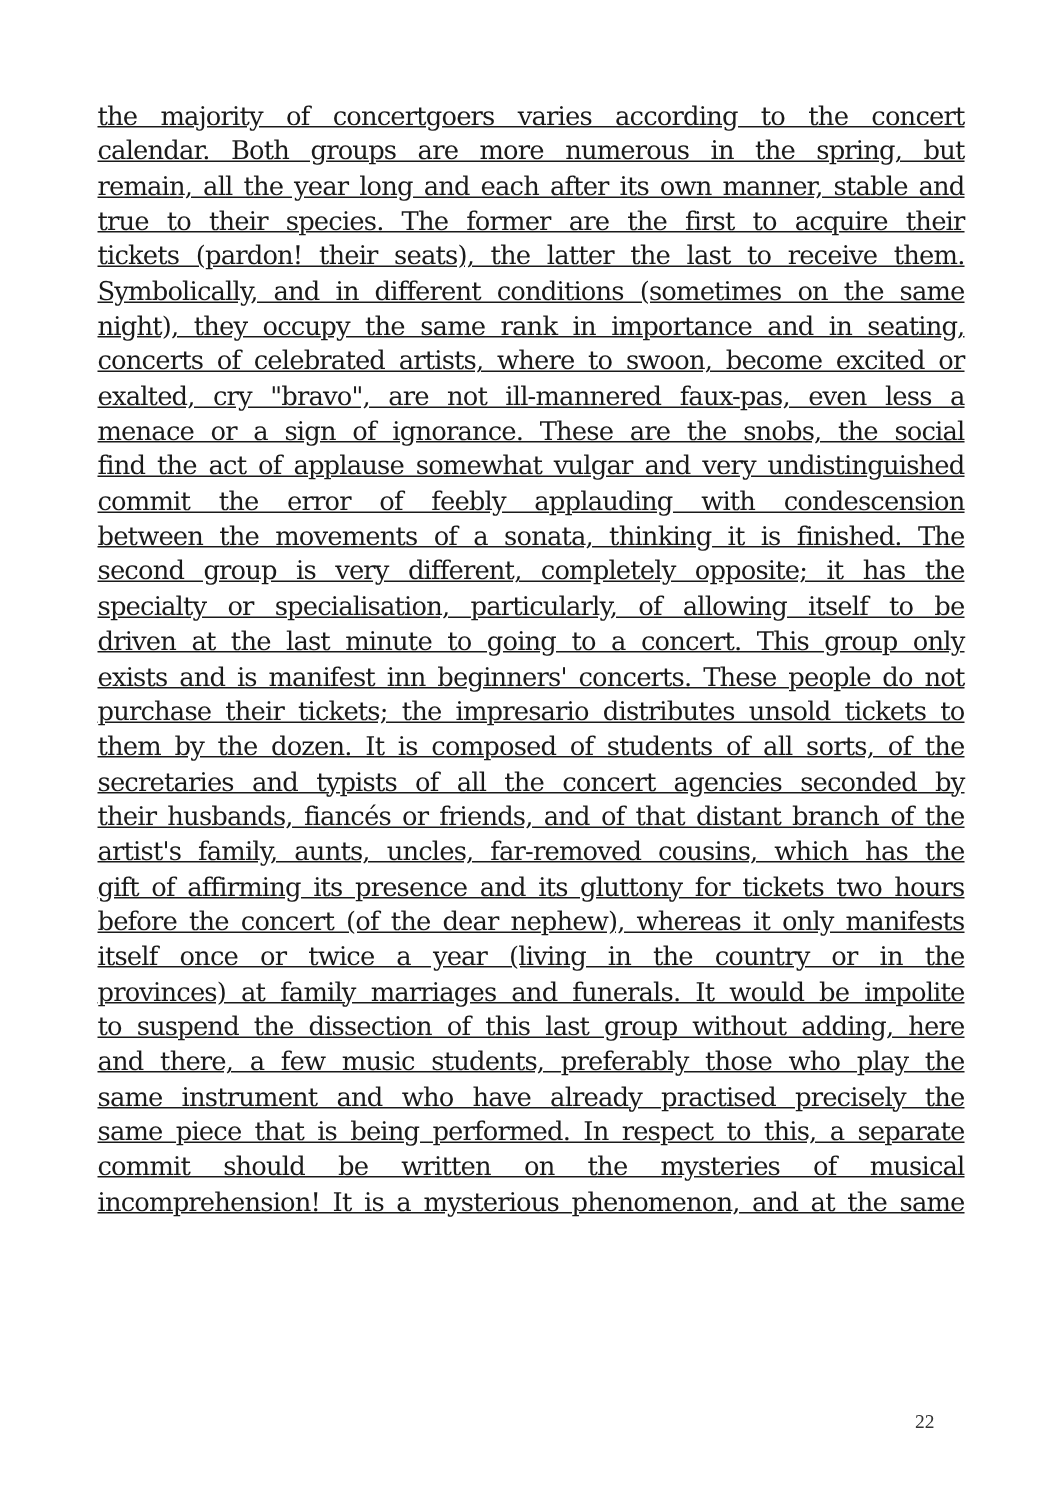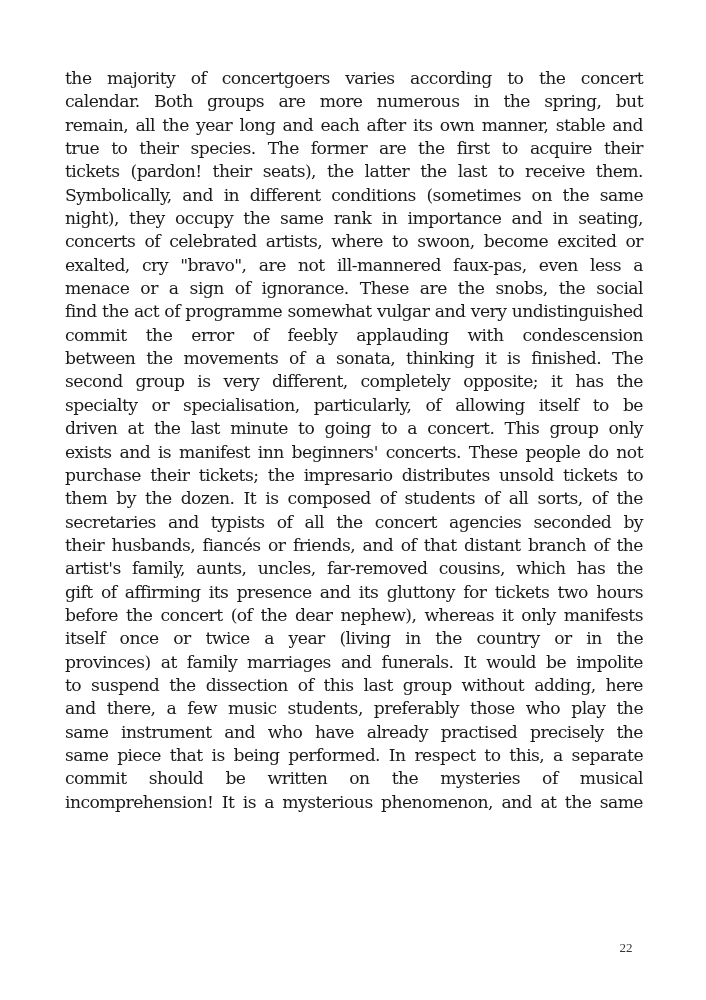--- a/index.html
+++ b/index.html
@@ -34,48 +34,49 @@
       letter-spacing: -0.55px;
       word-spacing: 0px;
     }
     .line {
       display: block;
       text-align: justify;
       text-align-last: justify;
       white-space: nowrap;
       height: 23.35px;
       overflow: visible;
+      text-decoration: underline;
     }
     .page-number {
       position: absolute;
       left: 610px;
       top: 940px;
       width: 32px;
-      text-align: center;
+      text-align: left;
       font-family: "Liberation Serif", "DejaVu Serif", serif;
       font-size: 13px;
       color: #333333;
     }
   </style>
 </head>
 <body>
 
 <div class="page">
   <div class="body-text">
     <span class="line">the majority of concertgoers varies according to the concert</span>
     <span class="line">calendar. Both groups are more numerous in the spring, but</span>
     <span class="line">remain, all the year long and each after its own manner, stable and</span>
     <span class="line">true to their species. The former are the first to acquire their</span>
     <span class="line">tickets (pardon! their seats), the latter the last to receive them.</span>
     <span class="line">Symbolically, and in different conditions (sometimes on the same</span>
     <span class="line">night), they occupy the same rank in importance and in seating,</span>
     <span class="line">concerts of celebrated artists, where to swoon, become excited or</span>
     <span class="line">exalted, cry "bravo", are not ill-mannered faux-pas, even less a</span>
     <span class="line">menace or a sign of ignorance. These are the snobs, the social</span>
-    <span class="line">find the act of programme somewhat vulgar and very undistinguished</span>
+    <span class="line">find the act of applause somewhat vulgar and very undistinguished</span>
     <span class="line">commit the error of feebly applauding with condescension</span>
     <span class="line">between the movements of a sonata, thinking it is finished. The</span>
     <span class="line">second group is very different, completely opposite; it has the</span>
     <span class="line">specialty or specialisation, particularly, of allowing itself to be</span>
     <span class="line">driven at the last minute to going to a concert. This group only</span>
     <span class="line">exists and is manifest inn beginners' concerts. These people do not</span>
     <span class="line">purchase their tickets; the impresario distributes unsold tickets to</span>
     <span class="line">them by the dozen. It is composed of students of all sorts, of the</span>
     <span class="line">secretaries and typists of all the concert agencies seconded by</span>
     <span class="line">their husbands, fiancés or friends, and of that distant branch of the</span>

